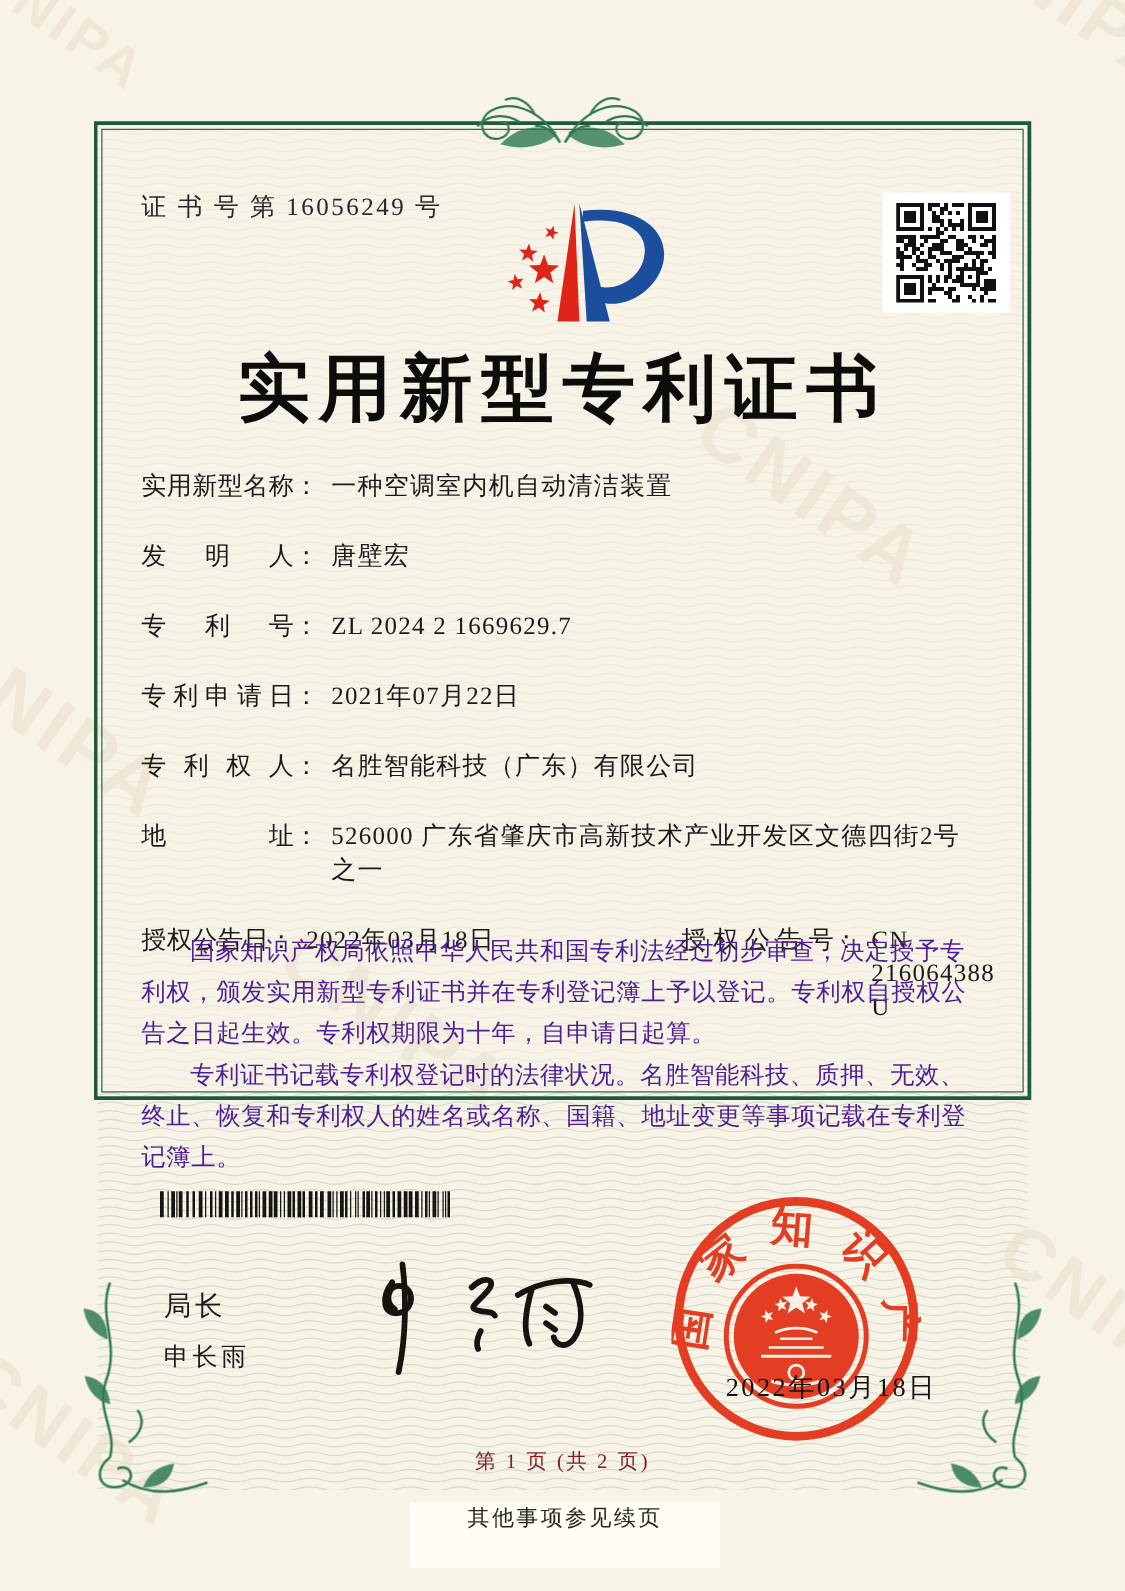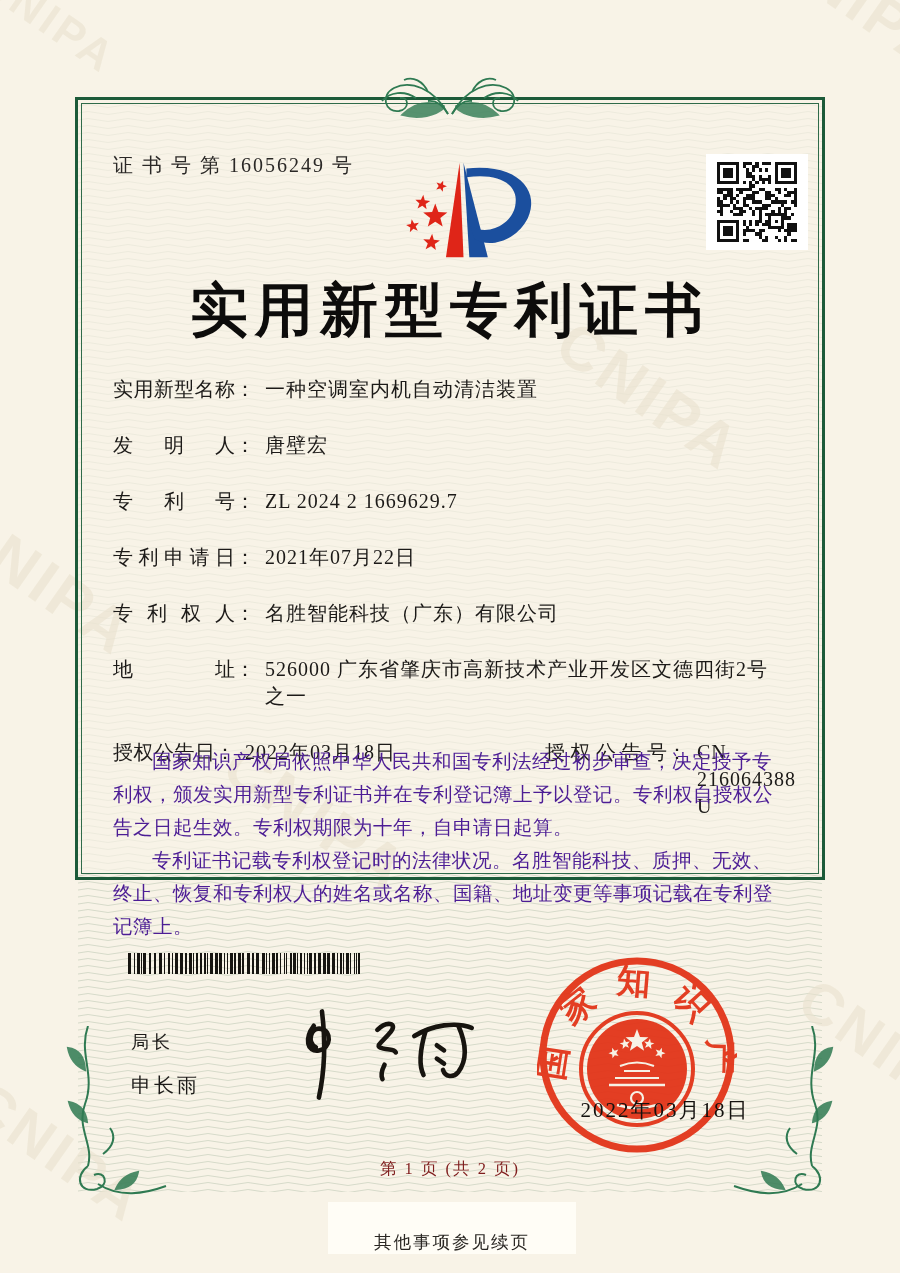--- a/index.html
+++ b/index.html
@@ -48,35 +48,35 @@
   .fvalue{flex:1;letter-spacing:1px;}
   .grantrow{display:flex;margin-top:0;}
   .fgroup{display:flex;}
   .fgroup-first{width:432px;flex:none;}
 
   .paras{position:absolute;left:35px;right:36px;top:645px;font-size:19.5px;line-height:33px;
          letter-spacing:.5px;color:#4c1d95;}
   .paras p{margin:0;text-indent:2em;}
 
   .barcode{position:absolute;left:50px;top:853px;width:238px;height:21px;}
-  .sig-title{position:absolute;left:53px;top:930px;font-size:18px;letter-spacing:3px;}
+  .sig-title{position:absolute;left:53px;top:930px;font-size:22px;letter-spacing:3px;}
   .sig-name{position:absolute;left:53px;top:972px;font-size:20px;letter-spacing:3px;}
   .sig{position:absolute;left:205px;top:905px;width:200px;height:98px;}
   .sig path{stroke:#17140f;stroke-width:4.5;fill:none;stroke-linecap:round;stroke-linejoin:round;}
 
   .seal{position:absolute;left:459px;top:855px;width:200px;height:200px;mix-blend-mode:multiply;opacity:.95;}
   .sealtxt{font-size:34px;font-weight:bold;letter-spacing:20px;fill:#e23318;
            font-family:"Liberation Serif",serif;}
   .sealdate{position:absolute;left:462px;top:996px;width:250px;text-align:center;font-size:21px;
             letter-spacing:2px;color:#14110e;z-index:4;}
   .pageinfo{position:absolute;left:0;right:0;top:1058px;text-align:center;font-size:16.5px;
             letter-spacing:2px;color:#7f1d1d;}
 
   .notebox{position:absolute;left:328px;top:1202px;width:248px;height:52px;background:#fffdf6;
-           z-index:2;display:flex;align-items:flex-end;justify-content:center;font-size:17.5px;
+           z-index:2;display:flex;align-items:flex-start;justify-content:center;font-size:17.5px;
            letter-spacing:2px;color:#2a2723;font-style:oblique 6deg;}
 </style>
 </head>
 <body>
 
 <div class="canvas">
 
   <svg id="waves" class="waves" viewBox="0 0 744 1092" preserveAspectRatio="none">
       <path d="M0 6 q 10 -3 20 0 t 20 0 t 20 0 t 20 0 t 20 0 t 20 0 t 20 0 t 20 0 t 20 0 t 20 0 t 20 0 t 20 0 t 20 0 t 20 0 t 20 0 t 20 0 t 20 0 t 20 0 t 20 0 t 20 0 t 20 0 t 20 0 t 20 0 t 20 0 t 20 0 t 20 0 t 20 0 t 20 0 t 20 0 t 20 0 t 20 0 t 20 0 t 20 0 t 20 0 t 20 0 t 20 0 t 20 0 t 20 0" fill="none" stroke="#9aab93" stroke-opacity="0.12" stroke-width="1"></path>
       <path d="M0 13 q 10 -3 20 0 t 20 0 t 20 0 t 20 0 t 20 0 t 20 0 t 20 0 t 20 0 t 20 0 t 20 0 t 20 0 t 20 0 t 20 0 t 20 0 t 20 0 t 20 0 t 20 0 t 20 0 t 20 0 t 20 0 t 20 0 t 20 0 t 20 0 t 20 0 t 20 0 t 20 0 t 20 0 t 20 0 t 20 0 t 20 0 t 20 0 t 20 0 t 20 0 t 20 0 t 20 0 t 20 0 t 20 0 t 20 0" fill="none" stroke="#9aab93" stroke-opacity="0.12" stroke-width="1"></path>

